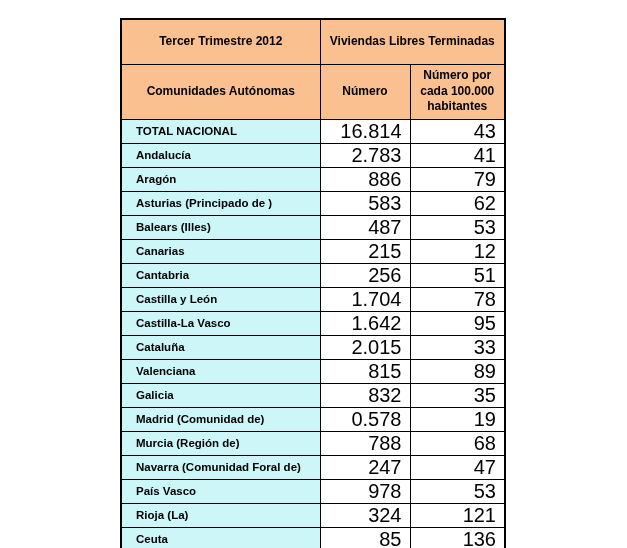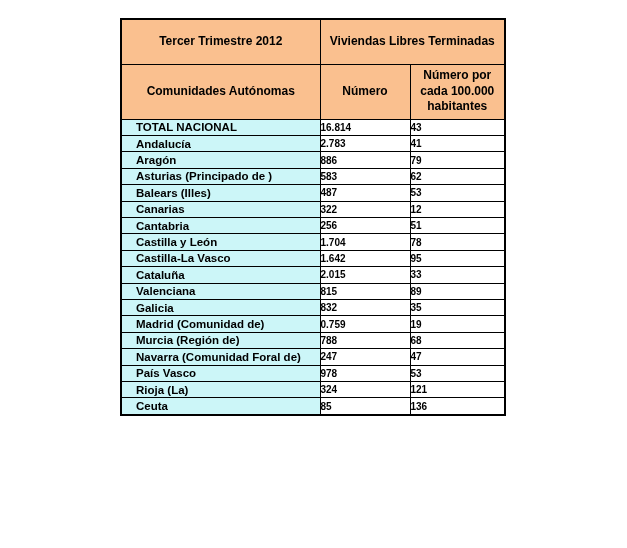--- a/index.html
+++ b/index.html
@@ -52,22 +52,23 @@
     background: #CCF6F8;
     font-size: 11.5px;
     font-weight: bold;
     text-align: left;
     vertical-align: middle;
     padding-left: 14px;
     color: #000000;
   }
   td.num {
     background: #ffffff;
-    font-size: 10px;
-    font-weight: bold;
+    font-size: 20px;
+    font-weight: normal;
+    text-align: right;
     vertical-align: middle;
     padding-right: 8px;
     color: #000000;
   }
 </style>
 </head>
 <body>
 
 <div class="page">
   <table class="stat-table">
@@ -108,21 +109,21 @@
         <td class="num">583</td>
         <td class="num">62</td>
       </tr>
       <tr>
         <td class="region">Balears (Illes)</td>
         <td class="num">487</td>
         <td class="num">53</td>
       </tr>
       <tr>
         <td class="region">Canarias</td>
-        <td class="num">322</td>
+        <td class="num">215</td>
         <td class="num">12</td>
       </tr>
       <tr>
         <td class="region">Cantabria</td>
         <td class="num">256</td>
         <td class="num">51</td>
       </tr>
       <tr>
         <td class="region">Castilla y León</td>
         <td class="num">1.704</td>
@@ -143,21 +144,21 @@
         <td class="num">815</td>
         <td class="num">89</td>
       </tr>
       <tr>
         <td class="region">Galicia</td>
         <td class="num">832</td>
         <td class="num">35</td>
       </tr>
       <tr>
         <td class="region">Madrid (Comunidad de)</td>
-        <td class="num">0.759</td>
+        <td class="num">0.578</td>
         <td class="num">19</td>
       </tr>
       <tr>
         <td class="region">Murcia (Región de)</td>
         <td class="num">788</td>
         <td class="num">68</td>
       </tr>
       <tr>
         <td class="region">Navarra (Comunidad Foral de)</td>
         <td class="num">247</td>

